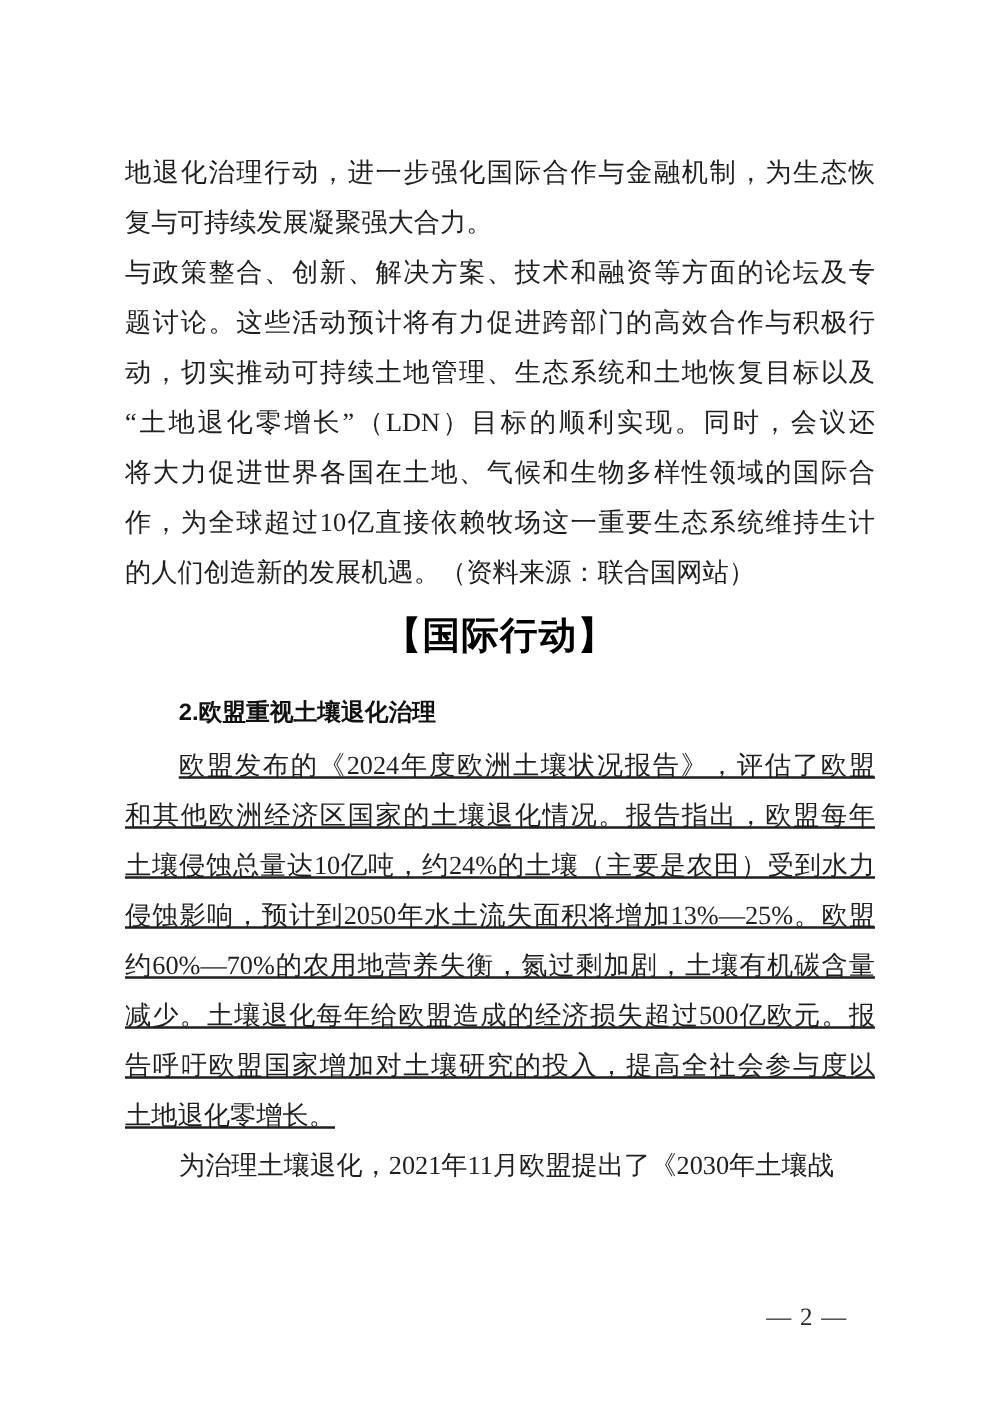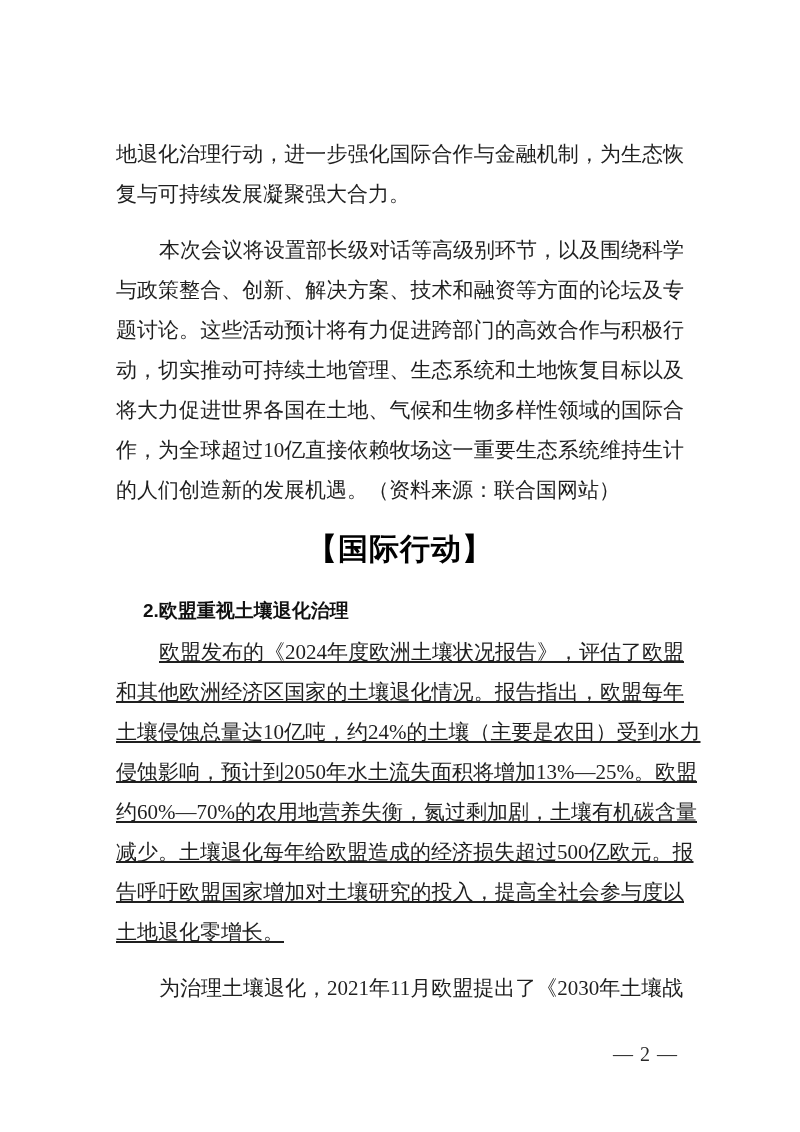--- a/index.html
+++ b/index.html
@@ -15,21 +15,21 @@
     overflow: hidden;
     font-family: "Liberation Serif", "DejaVu Serif", serif;
     color: #1f1f1f;
   }
   .content {
     position: absolute;
     left: 100px;
     top: 118px;
     width: 600px;
   }
-  .para { margin: 16px; padding: 0; }
+  .para { margin: 0; padding: 0; }
   .line {
     height: 40px;
     line-height: 40px;
     font-size: 21px;
     white-space: nowrap;
     text-align: justify;
     text-align-last: justify;
     text-justify: inter-character;
   }
   .line.last {
@@ -76,24 +76,24 @@
 
 <div class="page">
   <div class="content">
 
     <div class="para">
       <div class="line">地退化治理行动，进一步强化国际合作与金融机制，为生态恢</div>
       <div class="line last">复与可持续发展凝聚强大合力。</div>
     </div>
 
     <div class="para">
-      <div class="line indent">本次会议将设置部长级对话等高级别环节，以及围绕科学</div>
       <div class="line">与政策整合、创新、解决方案、技术和融资等方面的论坛及专</div>
       <div class="line">题讨论。这些活动预计将有力促进跨部门的高效合作与积极行</div>
       <div class="line">动，切实推动可持续土地管理、生态系统和土地恢复目标以及</div>
+      <div class="line">“土地退化零增长”（LDN）目标的顺利实现。同时，会议还</div>
       <div class="line">将大力促进世界各国在土地、气候和生物多样性领域的国际合</div>
       <div class="line">作，为全球超过10亿直接依赖牧场这一重要生态系统维持生计</div>
       <div class="line last">的人们创造新的发展机遇。（资料来源：联合国网站）</div>
     </div>
 
     <h2 class="heading">【国际行动】</h2>
 
     <h3 class="subheading">2.欧盟重视土壤退化治理</h3>
 
     <div class="para p3">

